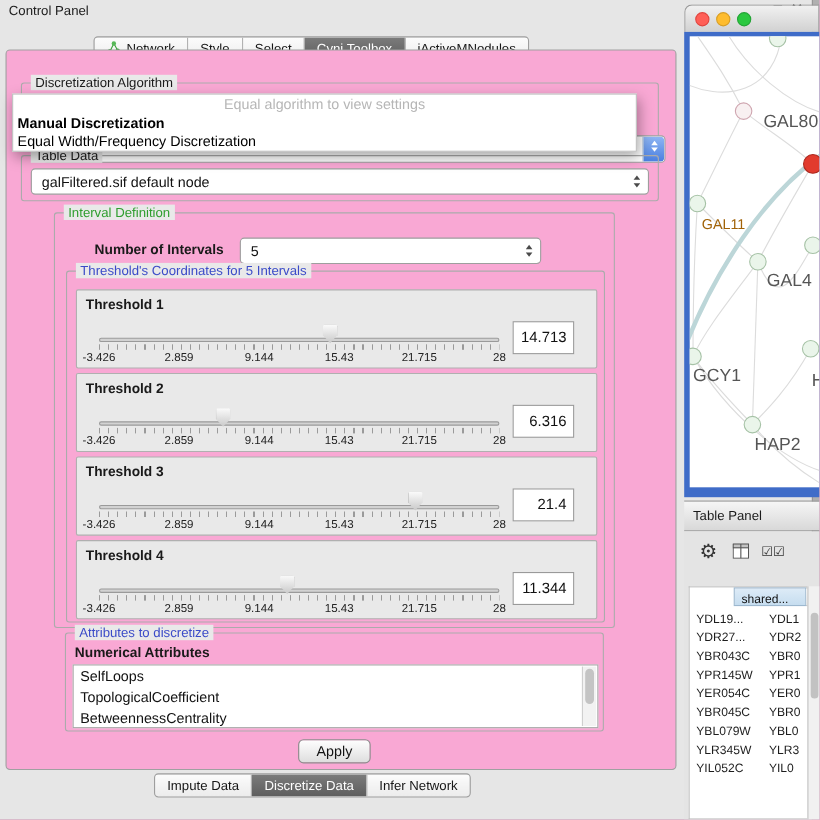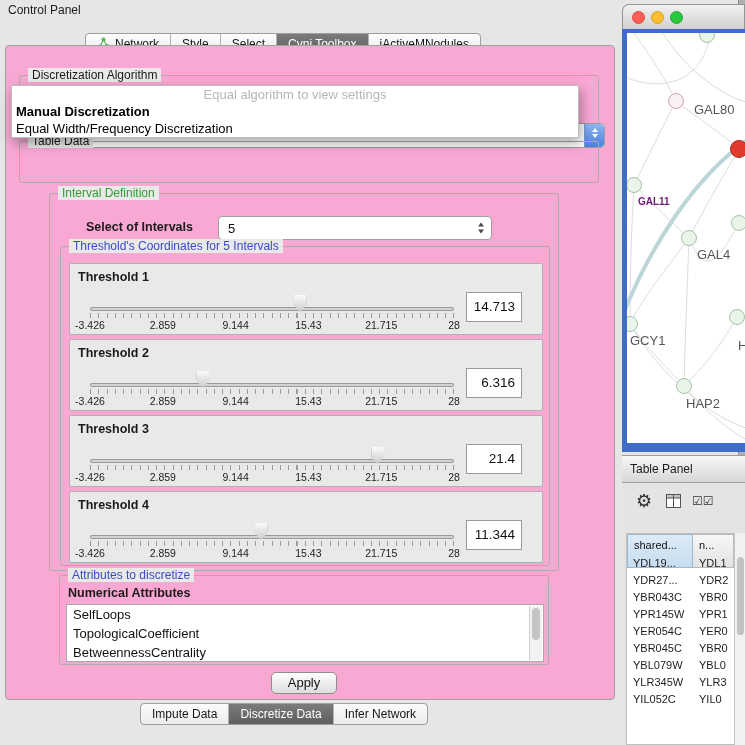--- a/index.html
+++ b/index.html
@@ -115,36 +115,36 @@
   #light-yellow { left:28px; background:#febc2e; border:1px solid #d89e24; }
   #light-green  { left:47px; background:#2bc840; border:1px solid #22a435; }
   #nw-frame { position:absolute; left:0; top:25px; right:0; bottom:0;
               background:#3f6cc8; padding:4px 0 9px 5px; }
   #nw-canvas { position:relative; width:100%; height:100%; background:#fff; overflow:hidden; }
   #nw-canvas svg { position:absolute; left:0; top:0; }
   .node { position:absolute; width:16px; height:16px; border-radius:50%;
           background:#eaf5ea; border:1px solid #a6c2a6; transform:translate(-50%,-50%); }
   .node.pink { background:#f8f0f1; border-color:#cfa6b0; }
   .node.red  { width:18px; height:18px; background:#e23b2e; border-color:#ad2a20; }
-  .nlabel { position:absolute; font-size:13px; color:#555; white-space:nowrap; }
-  .nlabel.big { font-size:10px; color:#701a75;font-weight:bold; }
+  .nlabel { position:absolute; font-size:16px; color:#555; white-space:nowrap; }
+  .nlabel.big { font-size:13px; color:#a16207; }
 
   
   #tp-header { position:absolute; left:622px; top:455px; width:123px; height:28px;
                background:linear-gradient(#f6f6f6,#d8d8d8);
                border-top:1px solid #9e9e9e; border-bottom:1px solid #9e9e9e;
                display:flex; align-items:center; padding-left:8px; font-size:12px; color:#1b1b1b; }
   #tp-body { position:absolute; left:622px; top:483px; width:123px; height:262px; background:#e4e4e4; }
   #tp-gear { position:absolute; left:14px; top:7px; font-size:18px; color:#333; }
   #tp-colicon { position:absolute; left:44px; top:11px; }
   #tp-checks { position:absolute; left:70px; top:11px; font-size:12px; color:#333; }
   #tbl-wrap { position:absolute; left:4px; top:50px; right:11px; bottom:0;
               background:#fff; border:1px solid #c0c0c0; border-right:none; }
-  .hcell { position:absolute; top:0; height:34px; font-size:11px; color:#111;
-           padding:4px 0 0 6px; overflow:hidden; white-space:nowrap; }
+  .hcell { position:absolute; top:0; height:17px; font-size:11px; color:#111;
+           padding:4px 0 0 6px; overflow:hidden; white-space:nowrap;margin-left:40px; }
   #hcell-1 { left:0; width:66px; background:linear-gradient(#ddebf7,#c6ddef); border:1px solid #9db8cf; }
   #hcell-2 { left:66px; right:0; background:linear-gradient(#f7f7f7,#e2e2e2); border:1px solid #bababa; border-left:none; }
   #tbl-rows { position:absolute; left:0; right:0; top:21px; bottom:0; overflow:hidden; }
   .trow { position:relative; height:17px; line-height:17px; font-size:11px; color:#1d1d1d; white-space:nowrap; }
   .tc1 { position:absolute; left:6px; }
   .tc2 { position:absolute; left:72px;text-align:center; }
   #tp-scroll { position:absolute; right:0; top:50px; bottom:0; width:11px;
                background:#f1f1f1; border-left:1px solid #c6c6c6; }
   #tp-scroll .vthumb { position:absolute; left:1.5px; top:24px; width:7px; height:78px;
                        background:#c2c2c2; border-radius:4px; }
@@ -196,25 +196,32 @@
     </div>
 
     <div id="algo-popup">
       <div class="popup-hint">Equal algorithm to view settings</div>
       <div class="popup-item bold">Manual Discretization</div>
       <div class="popup-item">Equal Width/Frequency Discretization</div>
     </div>
 
     <div id="td-group" class="group">
       <div class="gtitle">Table Data</div>
+      <div id="td-combo" class="combo">
+        <span>galFiltered.sif default node</span>
+        <span class="arrows">
+            <span class="tri-up"></span>
+            <span class="tri-down"></span>
+          </span>
+      </div>
     </div>
 
     <div id="iv-group" class="group">
       <div class="gtitle green">Interval Definition</div>
-      <div id="iv-count-label">Select of Intervals</div>
+      <div id="iv-count-label">Number of Intervals</div>
       <div id="iv-count-combo" class="combo">
         <span>5</span>
         <span class="arrows">
             <span class="tri-up"></span>
             <span class="tri-down"></span>
           </span>
       </div>
 
       <div id="th-group">
         <div class="gtitle blue">Threshold's Coordinates for 5 Intervals</div>

